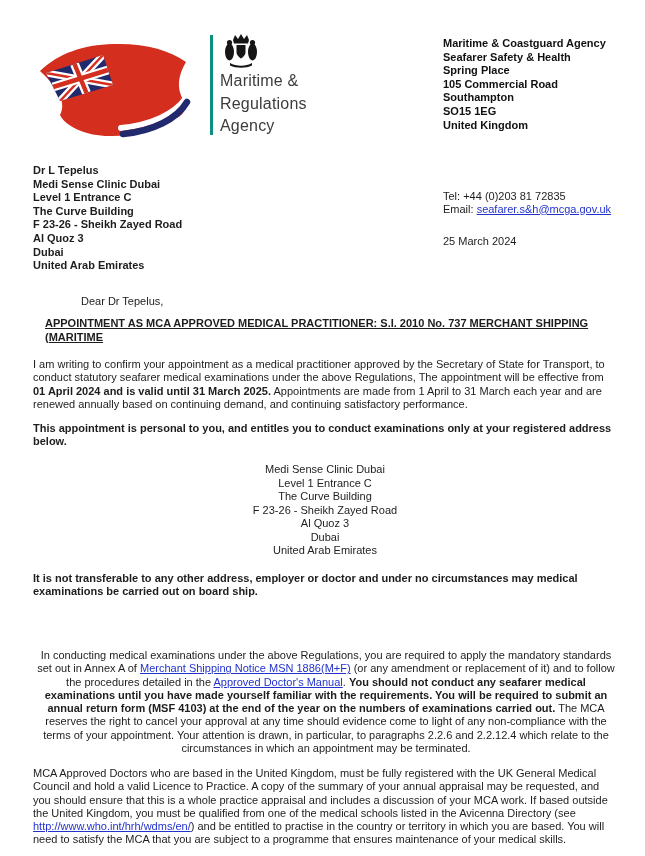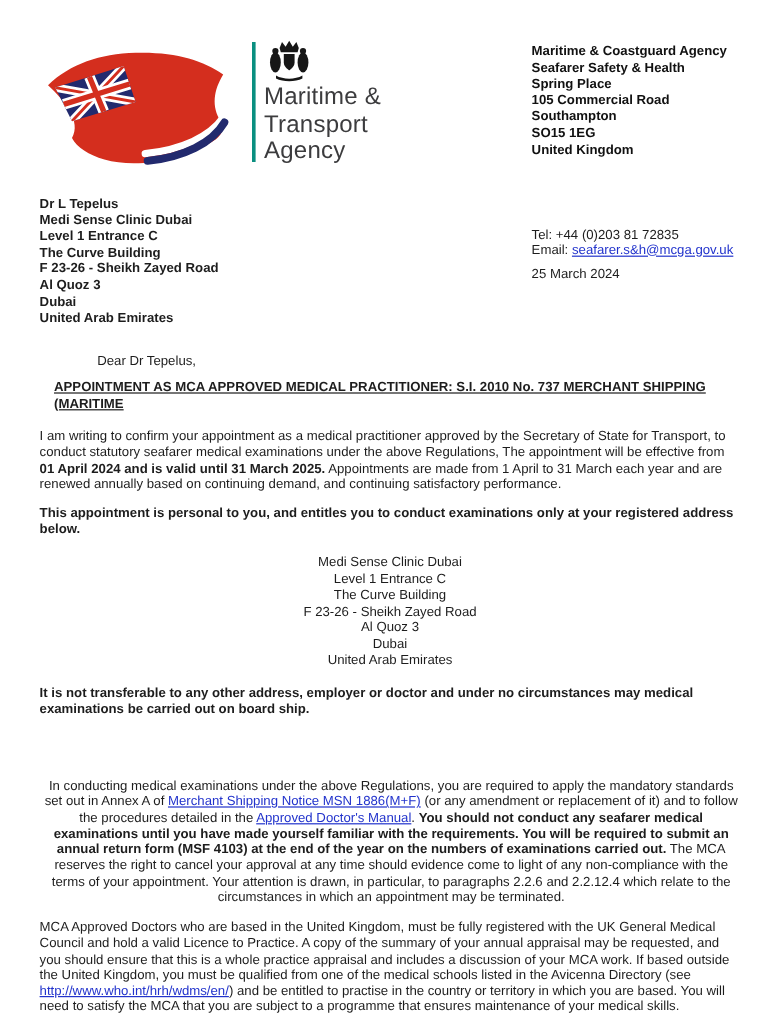--- a/index.html
+++ b/index.html
@@ -12,35 +12,35 @@
     color:#1d1d1d;
     overflow:hidden;
   }
   .abs{position:absolute;}
   .small{font-size:11px;line-height:13.3px;}
   .bold{font-weight:700;}
   .addr div{white-space:nowrap;}
   .sender{left:443px;top:37px;font-weight:700;line-height:13.6px;color:#111;}
   .recipient{left:33px;top:164px;line-height:13.6px;font-weight:bold;}
   .contact{left:443px;top:190px;line-height:12.6px;}
-  .contact .date{margin-top:8px;}
+  .contact .date{margin-top:20px;}
   .salutation{left:33px;top:295px;padding-left:48px;}
   .subject{left:33px;top:317px;width:584px;font-weight:700;line-height:13.6px;}
   .subject div{text-decoration:underline;margin-left:12px;}
   .para1{left:33px;top:358px;width:584px;}
   .para2{left:33px;top:422px;width:584px;font-weight:700;}
   .registered{left:33px;top:463px;width:584px;text-align:center;line-height:13.5px;}
   .para3{left:33px;top:572px;width:584px;font-weight:700;}
   .para4{left:33px;top:649px;width:586px;text-align:center;}
   .para5{left:33px;top:767px;width:586px;}
   a.doc-link{color:#2233cc;text-decoration:underline;cursor:pointer;}
   .logo-divider{left:210px;top:35px;width:3px;height:100px;background:#0a8f80;}
   .flag-wrap{left:33px;top:40px;width:170px;height:102px;}
   .crest-wrap{left:221px;top:30px;width:40px;height:40px;}
-  .wordmark{left:220px;top:70px;font-size:20px;line-height:22.5px;color:#3c3c3e;letter-spacing:0.2px;}
+  .wordmark{left:220px;top:70px;font-size:16px;line-height:22.5px;color:#3c3c3e;letter-spacing:0.2px;}
 </style>
 </head>
 <body>
 
 <div class="sheet">
 
   <div class="abs flag-wrap">
     <svg width="170" height="102" viewBox="0 0 170 102">
       <defs>
         <clipPath id="canton">
@@ -74,21 +74,21 @@
         <circle cx="8.5" cy="12.5" r="2.6"></circle>
         <ellipse cx="31.5" cy="22" rx="4.5" ry="8.5"></ellipse>
         <circle cx="31.5" cy="12.5" r="2.6"></circle>
         <path d="M9,33 C15,36.5 25,36.5 31,33 L31,35.5 C25,38.5 15,38.5 9,35.5 Z"></path>
       </g>
     </svg>
   </div>
 
   <div class="abs wordmark">
     <div>Maritime &amp;</div>
-    <div>Transport</div>
+    <div>Regulations</div>
     <div>Agency</div>
   </div>
 
   <div class="abs small addr sender">
     <div>Maritime &amp; Coastguard Agency</div>
     <div>Seafarer Safety &amp; Health</div>
     <div>Spring Place</div>
     <div>105 Commercial Road</div>
     <div>Southampton</div>
     <div>SO15 1EG</div>

